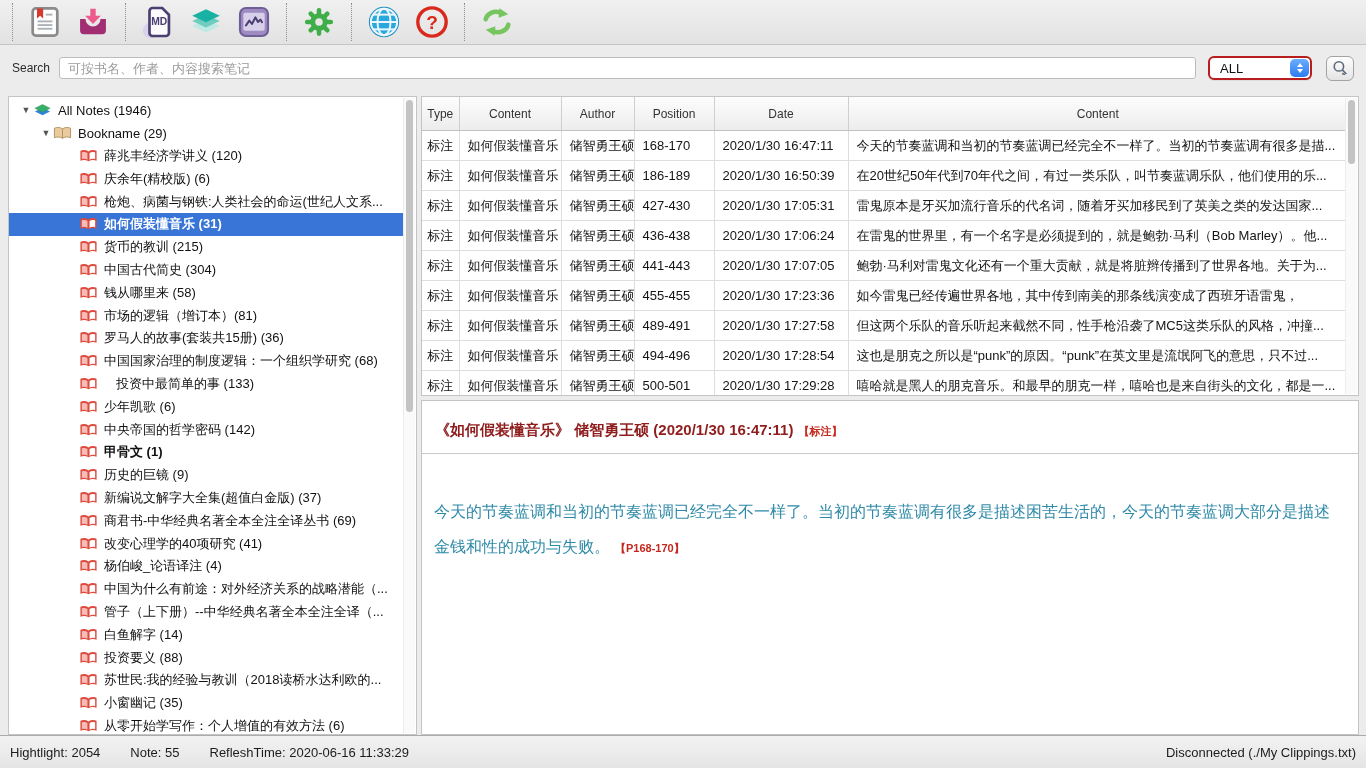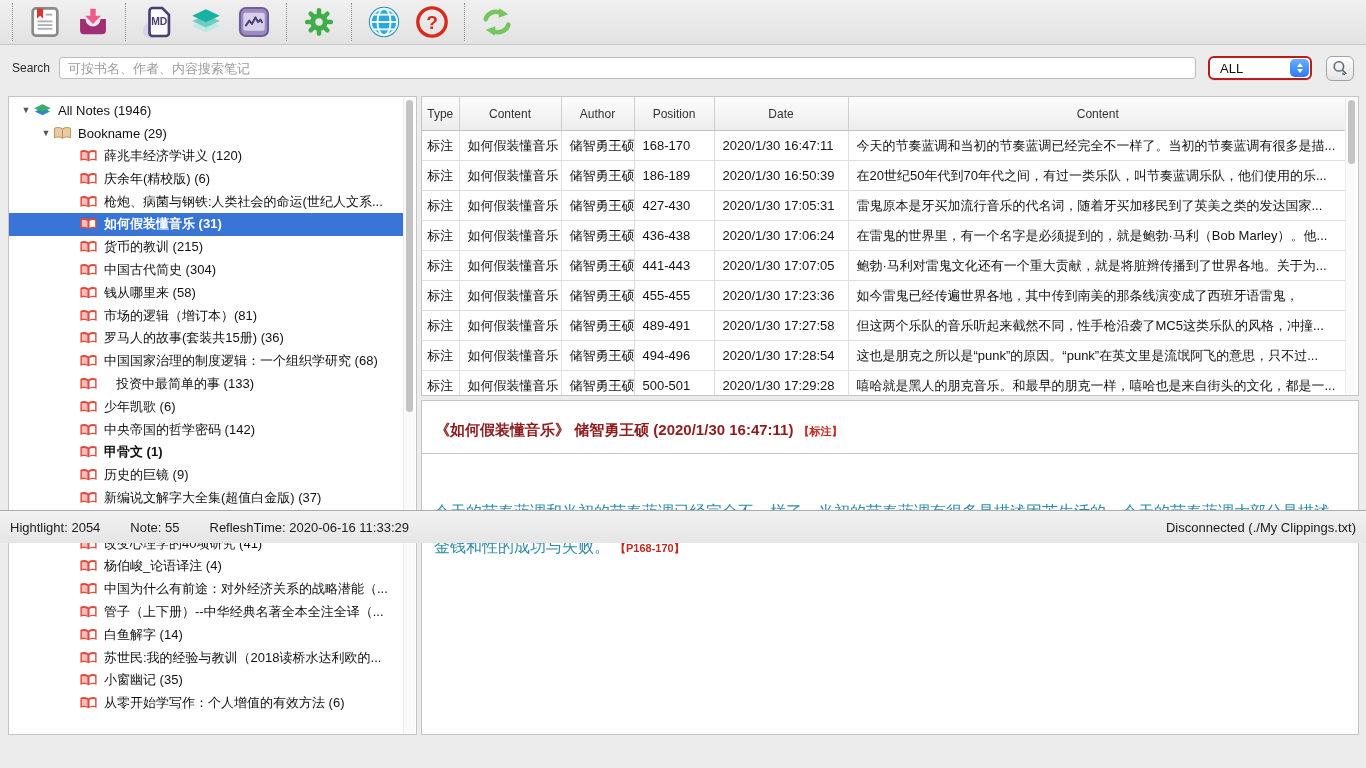--- a/index.html
+++ b/index.html
@@ -1,21 +1,21 @@
 <!DOCTYPE html>
 <html><head>
 <meta charset="utf-8">
 <style>
   html,body{margin:0;padding:0;}
   body{
     width:1366px;height:768px;overflow:hidden;
     font-family:"Liberation Sans","DejaVu Sans",sans-serif;
     background:#ececec;
   }
-  .window{position:relative;width:1366px;height:543px;}
+  .window{position:relative;width:1366px;height:768px;}
 
   
   .toolbar{
     position:absolute;top:0;left:0;right:0;height:45px;
     background:linear-gradient(#f0f0f0,#e2e2e2);
     border-bottom:1px solid #c6c6c6;
     display:flex;align-items:center;padding:0 4px;box-sizing:border-box;
   }
   .tb-btn{
     width:38px;height:38px;margin:0 5px;border:none;background:transparent;
@@ -423,20 +423,28 @@
           </svg>
           <span class="tree-label">管子（上下册）--中华经典名著全本全注全译（...</span>
         </div>
         <div class="tree-row" style="padding-left: 70px;">
           <svg class="tree-icon" viewBox="0 0 20 16">
             <path d="M1.5 2.6 C4.5 1.2 7.5 1.6 10 3.2 C12.5 1.6 15.5 1.2 18.5 2.6 V13 C15.5 11.6 12.5 12 10 13.6 C7.5 12 4.5 11.6 1.5 13 z" fill="#dd4a3e"></path>
             <path d="M3 4.2 C5 3.5 7.3 3.8 8.9 4.9 V11.9 C7.3 10.9 5 10.7 3 11.3 z" fill="#f6bcb5"></path>
             <path d="M17 4.2 C15 3.5 12.7 3.8 11.1 4.9 V11.9 C12.7 10.9 15 10.7 17 11.3 z" fill="#ffffff"></path>
           </svg>
           <span class="tree-label">白鱼解字 (14)</span>
+        </div>
+        <div class="tree-row" style="padding-left: 70px;">
+          <svg class="tree-icon" viewBox="0 0 20 16">
+            <path d="M1.5 2.6 C4.5 1.2 7.5 1.6 10 3.2 C12.5 1.6 15.5 1.2 18.5 2.6 V13 C15.5 11.6 12.5 12 10 13.6 C7.5 12 4.5 11.6 1.5 13 z" fill="#dd4a3e"></path>
+            <path d="M3 4.2 C5 3.5 7.3 3.8 8.9 4.9 V11.9 C7.3 10.9 5 10.7 3 11.3 z" fill="#f6bcb5"></path>
+            <path d="M17 4.2 C15 3.5 12.7 3.8 11.1 4.9 V11.9 C12.7 10.9 15 10.7 17 11.3 z" fill="#ffffff"></path>
+          </svg>
+          <span class="tree-label">投资要义 (88)</span>
         </div>
         <div class="tree-row" style="padding-left: 70px;">
           <svg class="tree-icon" viewBox="0 0 20 16">
             <path d="M1.5 2.6 C4.5 1.2 7.5 1.6 10 3.2 C12.5 1.6 15.5 1.2 18.5 2.6 V13 C15.5 11.6 12.5 12 10 13.6 C7.5 12 4.5 11.6 1.5 13 z" fill="#dd4a3e"></path>
             <path d="M3 4.2 C5 3.5 7.3 3.8 8.9 4.9 V11.9 C7.3 10.9 5 10.7 3 11.3 z" fill="#f6bcb5"></path>
             <path d="M17 4.2 C15 3.5 12.7 3.8 11.1 4.9 V11.9 C12.7 10.9 15 10.7 17 11.3 z" fill="#ffffff"></path>
           </svg>
           <span class="tree-label">苏世民:我的经验与教训（2018读桥水达利欧的...</span>
         </div>
         <div class="tree-row" style="padding-left: 70px;">

